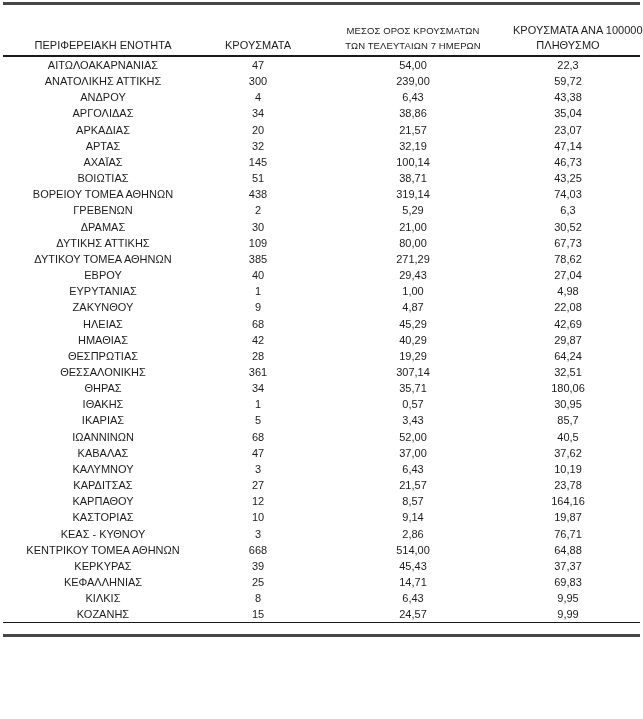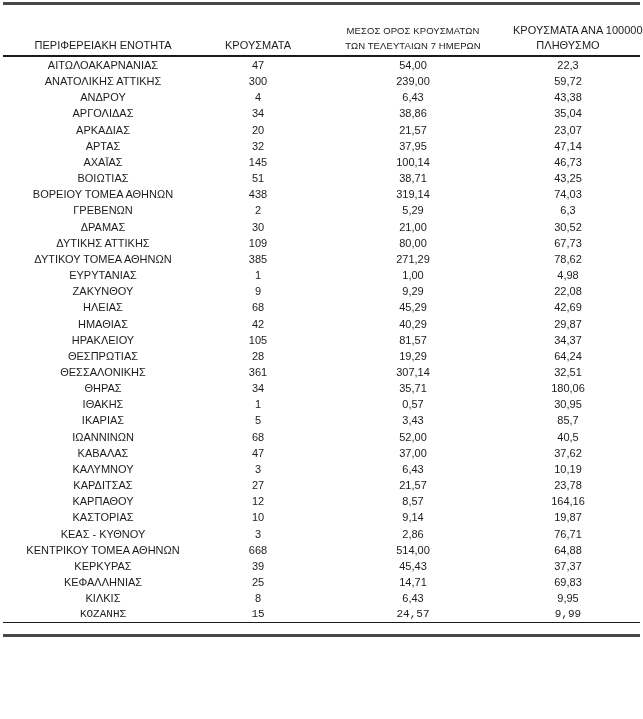--- a/index.html
+++ b/index.html
@@ -53,21 +53,20 @@
     font-size: 11px;
     text-align: center;
     height: 16.16px;
     line-height: 16.16px;
     padding: 0;
     white-space: nowrap;
     overflow: hidden;
   }
   tbody tr:last-child td {
     border-bottom: 1.3px solid #1a1a1a;
-    font-family: Liberation Mono, monospace;
   }
   .rule-bottom {
     margin: 11px 3px 0 3px;
     height: 2.5px;
     background: #474747;
   }
 </style>
 </head>
 <body>
 
@@ -121,21 +120,21 @@
       </tr>
       <tr>
         <td>ΑΡΚΑΔΙΑΣ</td>
         <td>20</td>
         <td>21,57</td>
         <td>23,07</td>
       </tr>
       <tr>
         <td>ΑΡΤΑΣ</td>
         <td>32</td>
-        <td>37,95</td>
+        <td>32,19</td>
         <td>47,14</td>
       </tr>
       <tr>
         <td>ΑΧΑΪΑΣ</td>
         <td>145</td>
         <td>100,14</td>
         <td>46,73</td>
       </tr>
       <tr>
         <td>ΒΟΙΩΤΙΑΣ</td>
@@ -167,48 +166,48 @@
         <td>80,00</td>
         <td>67,73</td>
       </tr>
       <tr>
         <td>ΔΥΤΙΚΟΥ ΤΟΜΕΑ ΑΘΗΝΩΝ</td>
         <td>385</td>
         <td>271,29</td>
         <td>78,62</td>
       </tr>
       <tr>
+        <td>ΕΒΡΟΥ</td>
+        <td>40</td>
+        <td>29,43</td>
+        <td>27,04</td>
+      </tr>
+      <tr>
         <td>ΕΥΡΥΤΑΝΙΑΣ</td>
         <td>1</td>
         <td>1,00</td>
         <td>4,98</td>
       </tr>
       <tr>
         <td>ΖΑΚΥΝΘΟΥ</td>
         <td>9</td>
-        <td>9,29</td>
+        <td>4,87</td>
         <td>22,08</td>
       </tr>
       <tr>
         <td>ΗΛΕΙΑΣ</td>
         <td>68</td>
         <td>45,29</td>
         <td>42,69</td>
       </tr>
       <tr>
         <td>ΗΜΑΘΙΑΣ</td>
         <td>42</td>
         <td>40,29</td>
         <td>29,87</td>
-      </tr>
-      <tr>
-        <td>ΗΡΑΚΛΕΙΟΥ</td>
-        <td>105</td>
-        <td>81,57</td>
-        <td>34,37</td>
       </tr>
       <tr>
         <td>ΘΕΣΠΡΩΤΙΑΣ</td>
         <td>28</td>
         <td>19,29</td>
         <td>64,24</td>
       </tr>
       <tr>
         <td>ΘΕΣΣΑΛΟΝΙΚΗΣ</td>
         <td>361</td>

